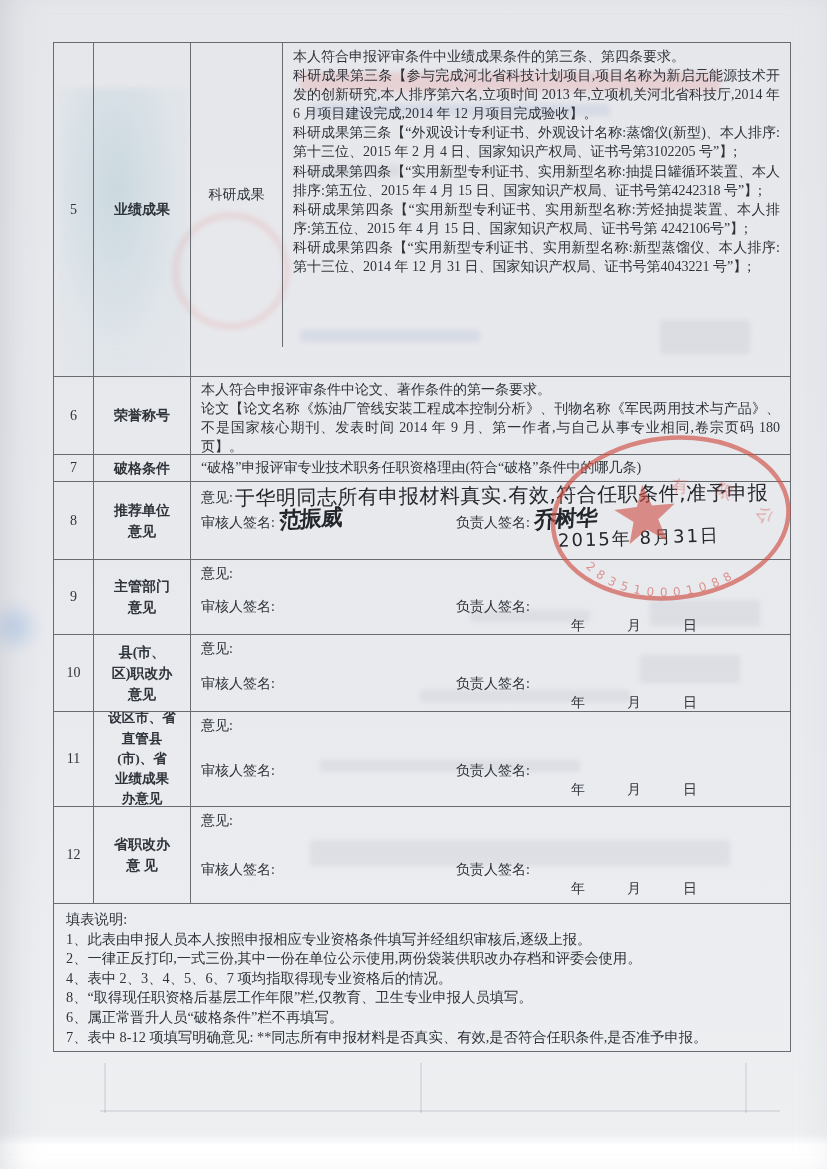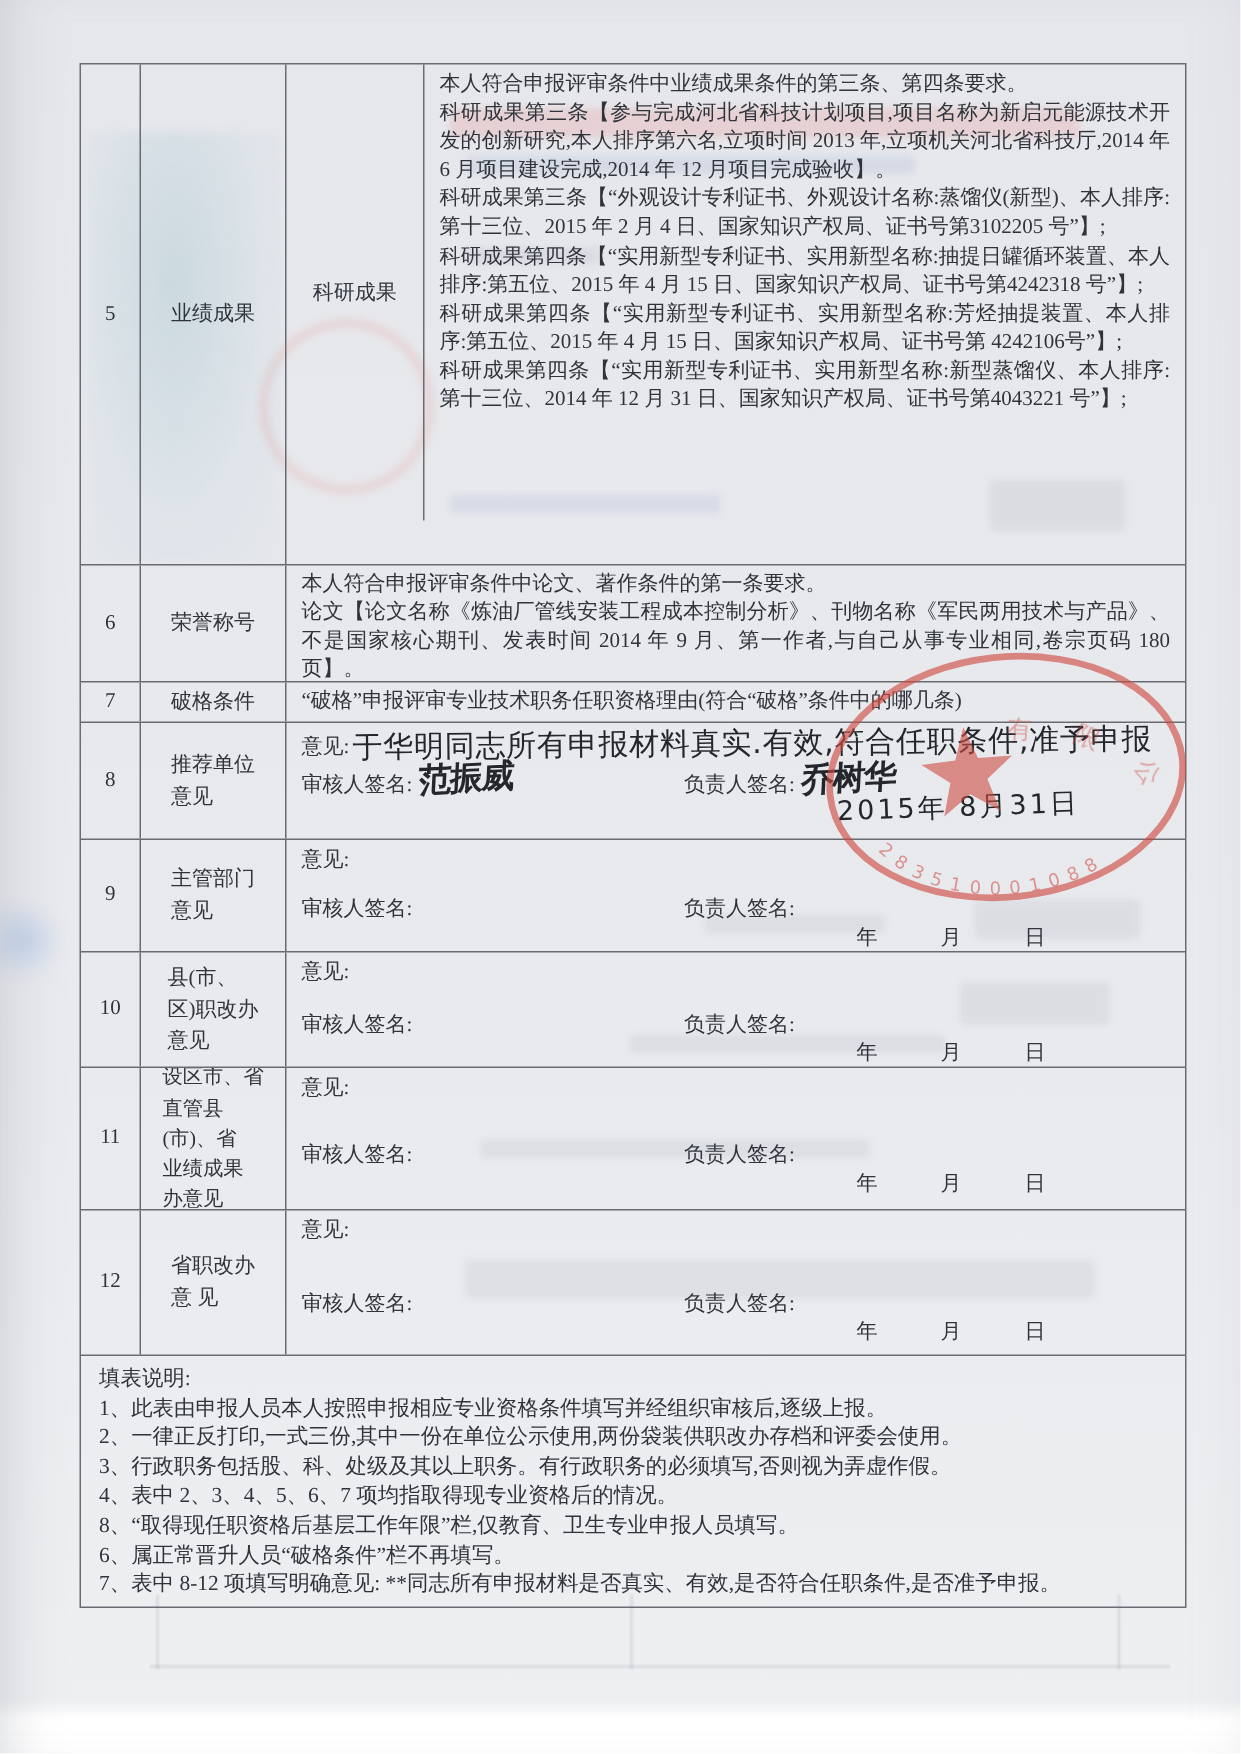--- a/index.html
+++ b/index.html
@@ -26,21 +26,21 @@
     background:radial-gradient(circle, rgba(120,165,225,.38), rgba(120,165,225,0) 70%); filter:blur(5px); }
   .g-line { background:rgba(120,125,140,.16); filter:blur(.6px); }
   
   .sheet { position:absolute; left:53px; top:42px; width:738px; border:1px solid #686c72;
     color:#2f343b; font-size:14px; }
   .row { display:flex; border-top:1px solid #686c72; align-items:stretch; }
   .row:first-child { border-top:none; }
   .cell { overflow:hidden; }
   .num { width:39px; flex:0 0 39px; display:flex; align-items:center; justify-content:center; }
   .lbl { width:97px; flex:0 0 97px; border-left:1px solid #686c72; display:flex; align-items:center;
-    justify-content:center; white-space:pre-line; line-height:1.5; }
+    justify-content:center; text-align:center; white-space:pre-line; line-height:1.5;font-weight:bold; }
   .cnt { flex:1 1 auto; border-left:1px solid #686c72; padding:3px 10px 2px 10px; line-height:19px;
     text-align:justify; }
   .sub { flex:1 1 auto; border-left:1px solid #686c72; display:flex; flex-direction:column; }
   .subrow { display:flex; flex:0 0 auto; }
   .subrow + .subrow { border-top:1px solid #686c72; }
   .sublbl { width:91px; flex:0 0 91px; display:flex; align-items:center; justify-content:center; }
   .subcnt { flex:1 1 auto; border-left:1px solid #686c72; padding:4px 10px 0 10px; line-height:19.1px;
     text-align:justify; }
   .h-honor { height:28px; }
   .h-research { height:304px; }
@@ -220,21 +220,20 @@
         <div class="date-line">
           <span style="margin-left:0;">年</span><span>月</span><span>日</span>
         </div>
       </div>
     </div>
 
     <div class="notes">
       <p>填表说明:</p>
       <p>1、此表由申报人员本人按照申报相应专业资格条件填写并经组织审核后,逐级上报。</p>
       <p>2、一律正反打印,一式三份,其中一份在单位公示使用,两份袋装供职改办存档和评委会使用。</p>
-      <p>3、行政职务包括股、科、处级及其以上职务。有行政职务的必须填写,否则视为弄虚作假。</p>
       <p>4、表中 2、3、4、5、6、7 项均指取得现专业资格后的情况。</p>
       <p>8、“取得现任职资格后基层工作年限”栏,仅教育、卫生专业申报人员填写。</p>
       <p>6、属正常晋升人员“破格条件”栏不再填写。</p>
       <p>7、表中 8-12 项填写明确意见: **同志所有申报材料是否真实、有效,是否符合任职条件,是否准予申报。</p>
     </div>
   </div>
 
   <svg class="stamp" viewBox="0 0 256 176">
     <defs>
       <path id="arcBottom" d="M 28,96 A 100 68 0 0 0 228,96" fill="none"></path>

